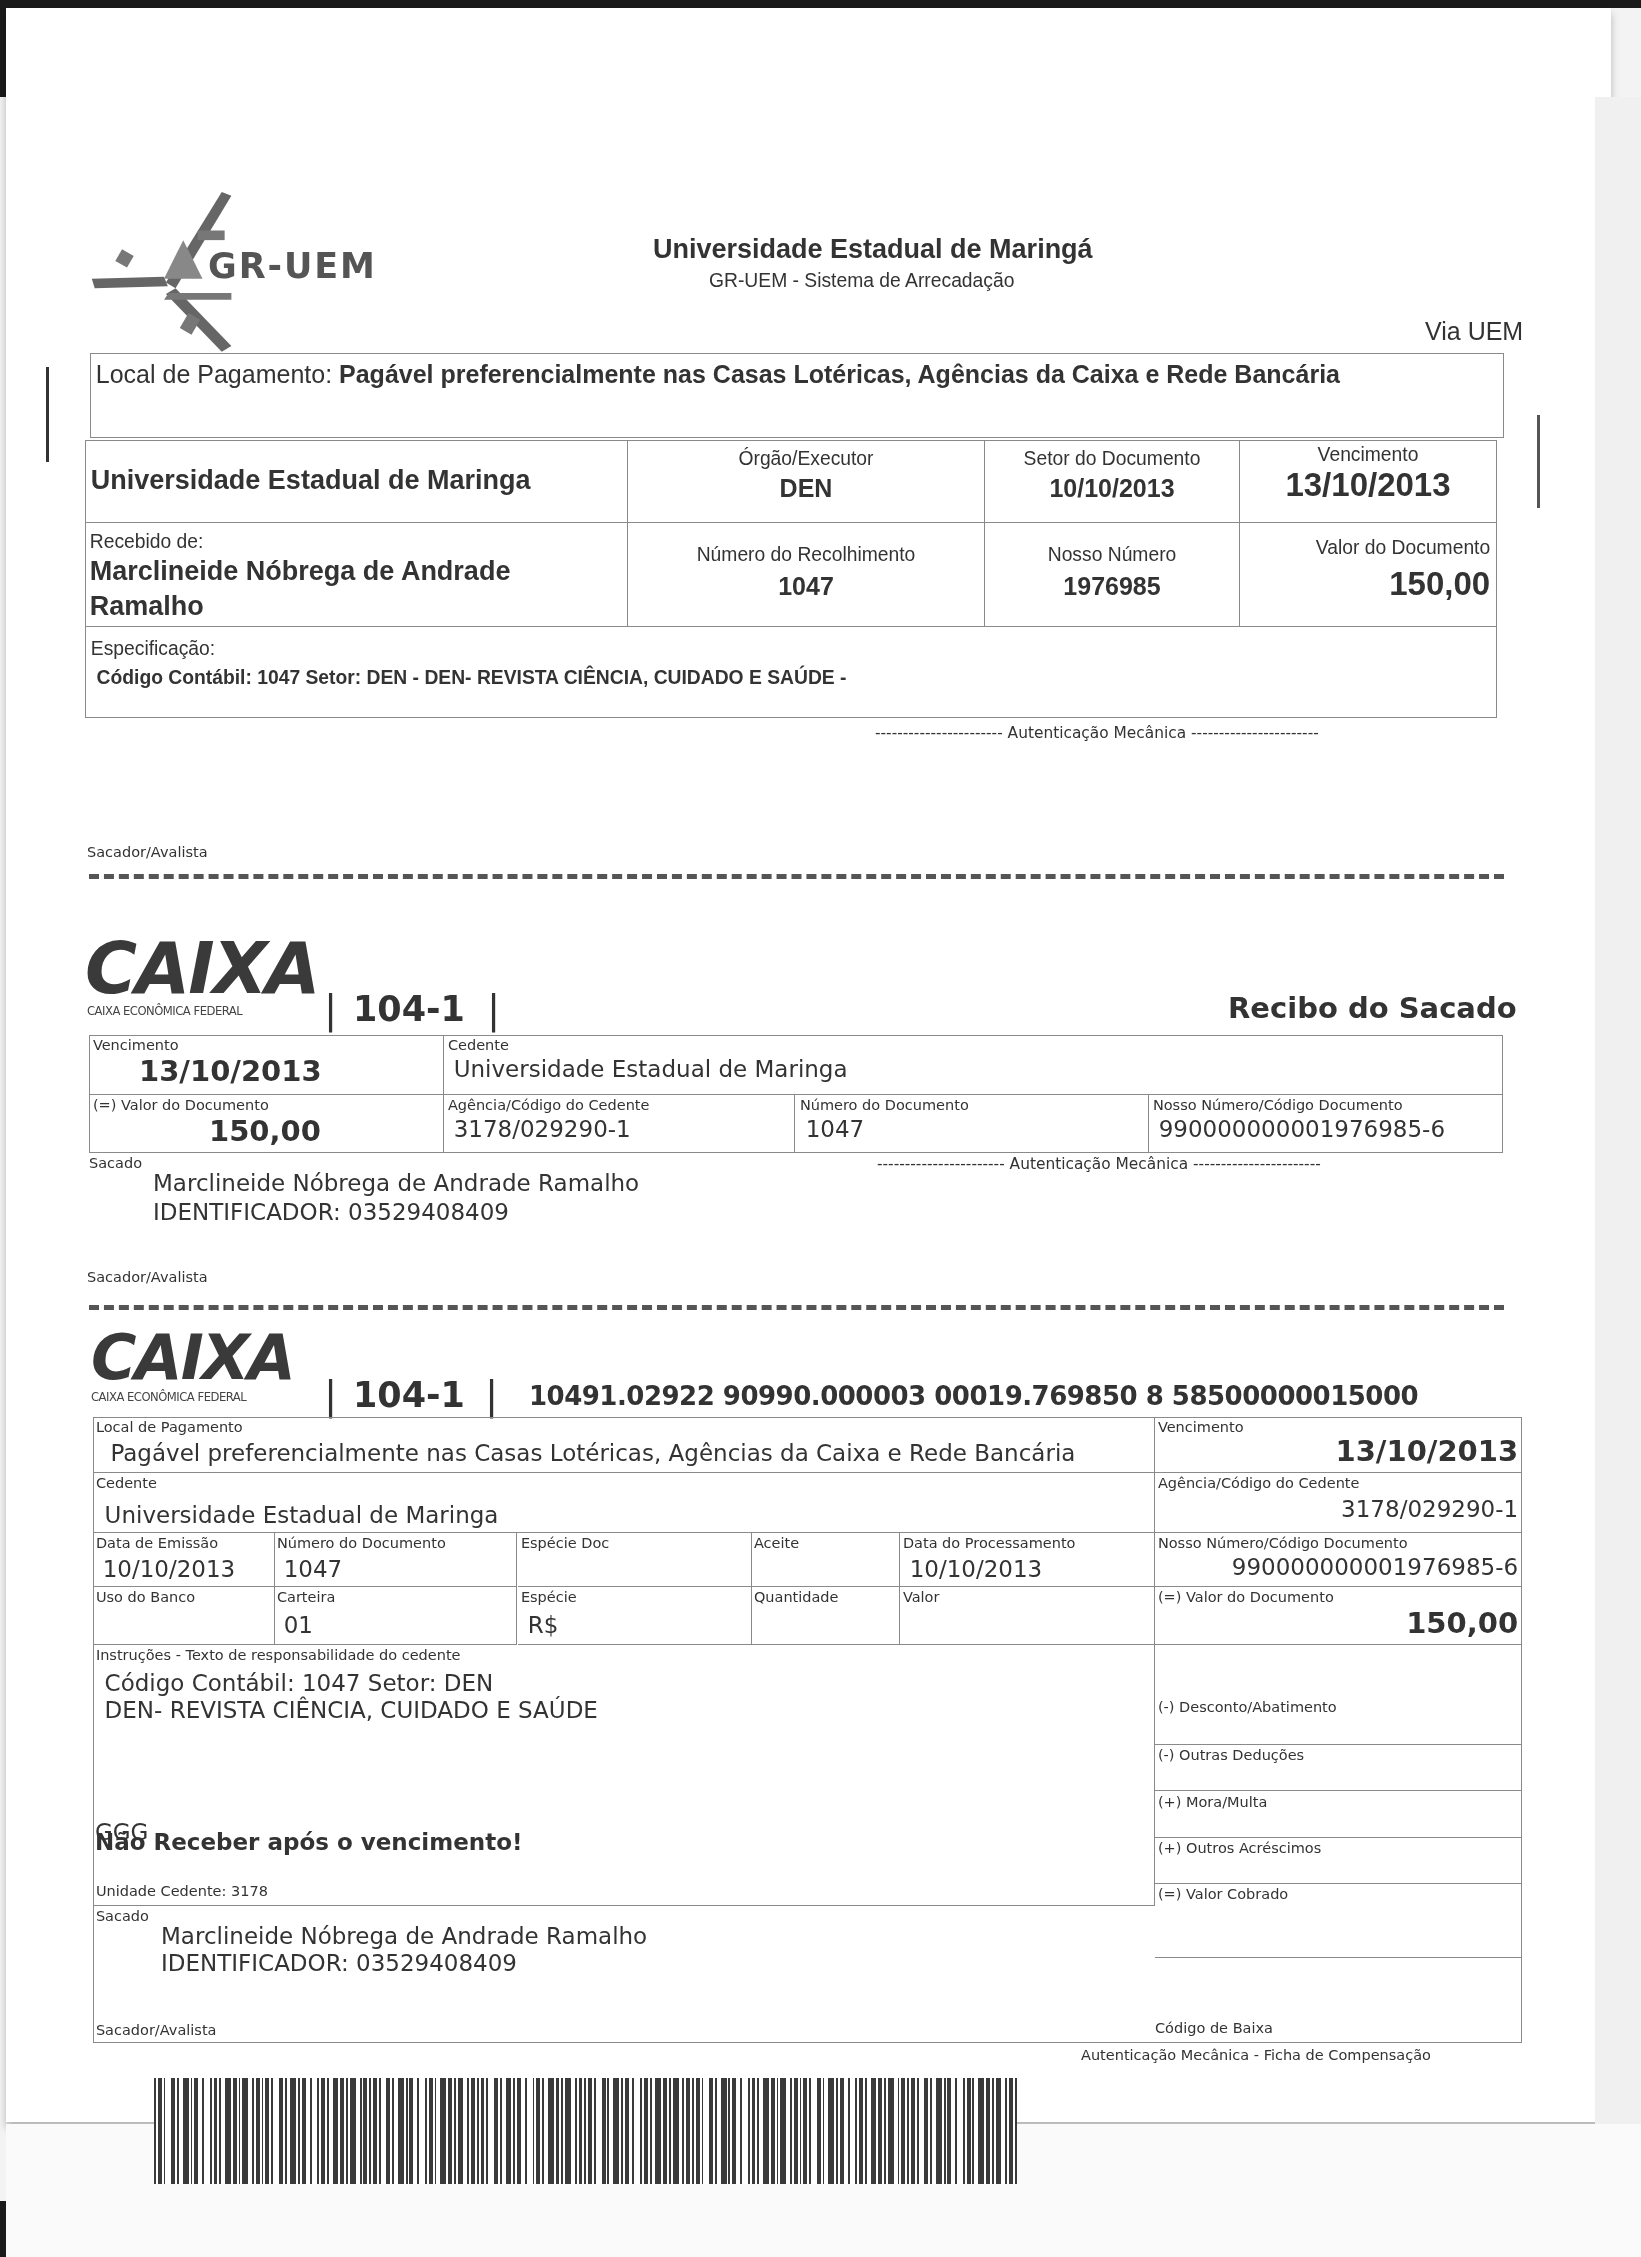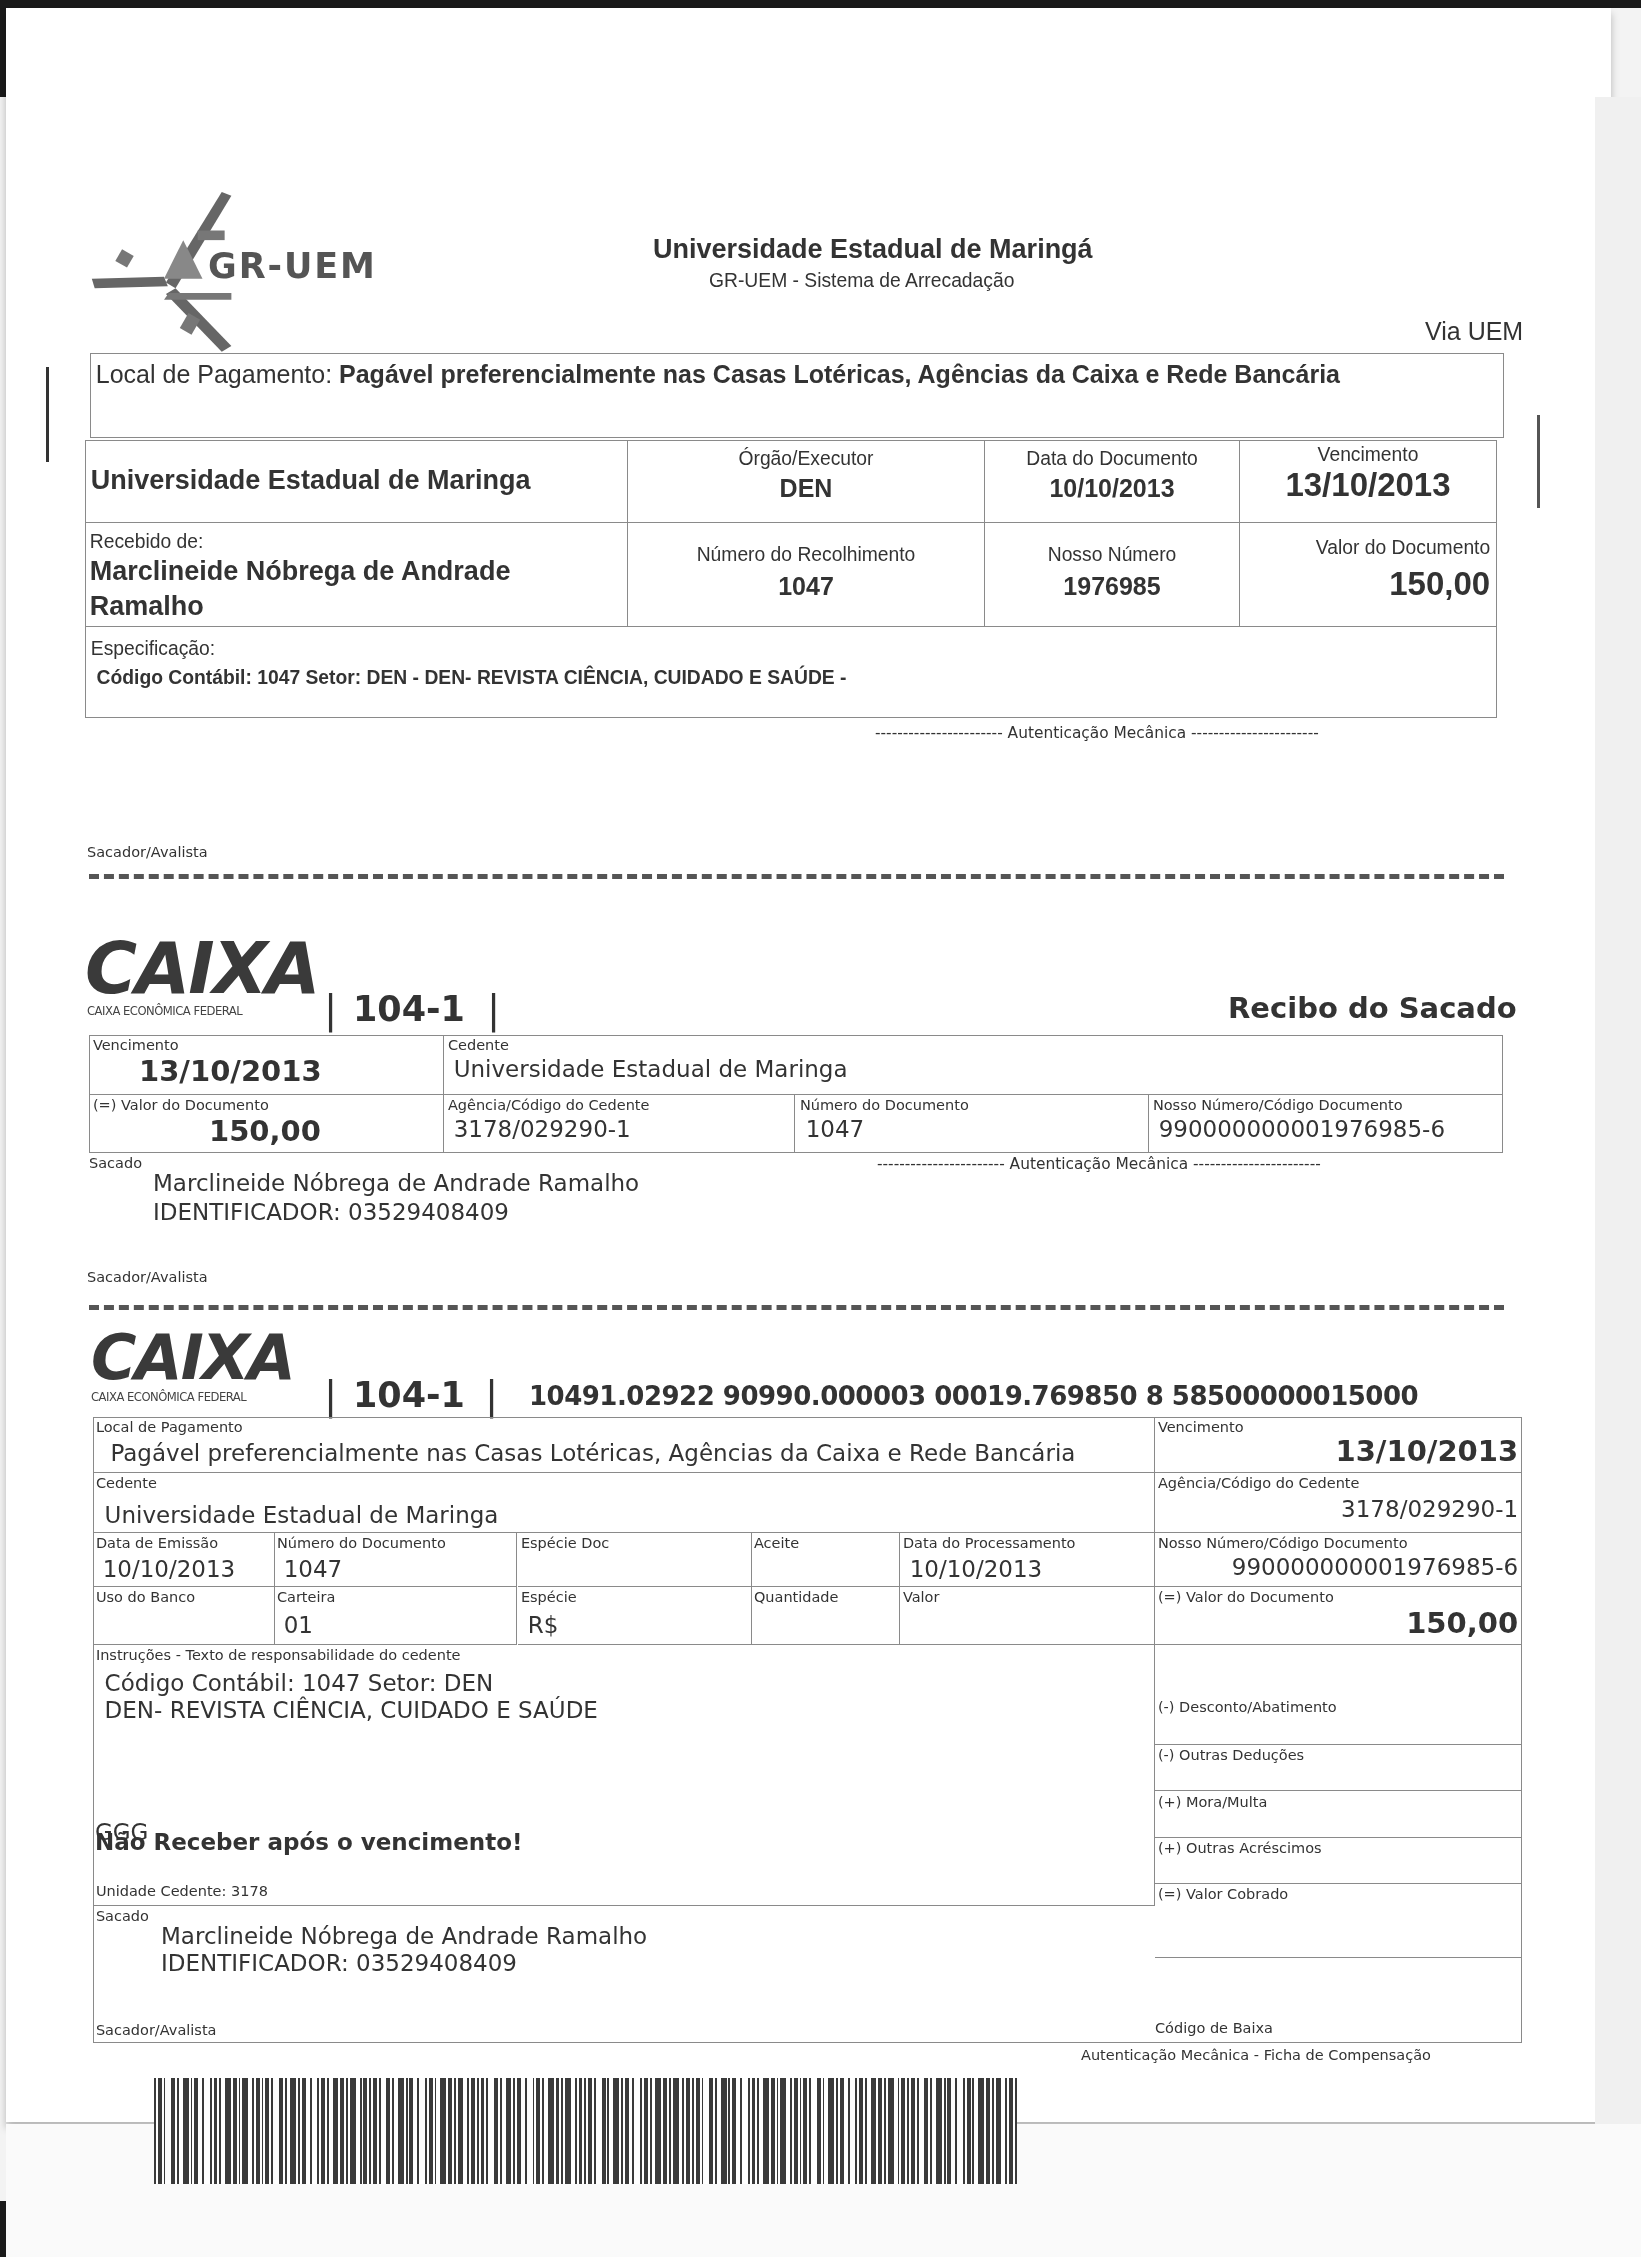--- a/index.html
+++ b/index.html
@@ -84,21 +84,21 @@
 
 <div class="box" style="left:85px; top:440px; width:1412px; height:278px;"></div>
 <div class="cell" style="left:85px; top:440px; width:543px; height:83px;">
   <div class="abs val-big" style="left:5.8px; top:25px;">Universidade Estadual de Maringa</div>
 </div>
 <div class="cell" style="left:628px; top:440px; width:357px; height:83px; text-align:center;">
   <div class="lbl" style="margin-top:7.7px;">Órgão/Executor</div>
   <div class="val-med" style="margin-top:3.9px;">DEN</div>
 </div>
 <div class="cell" style="left:985px; top:440px; width:255px; height:83px; text-align:center;">
-  <div class="lbl" style="margin-top:7.7px;">Data do Documento</div>
+  <div class="lbl" style="margin-top:7.7px;">Setor do Documento</div>
   <div class="val-med" style="margin-top:3.9px;">10/10/2013</div>
 </div>
 <div class="cell" style="left:1240px; top:440px; width:257px; height:83px; text-align:center;">
   <div class="lbl" style="margin-top:3.9px;">Vencimento</div>
   <div class="val-xl" style="margin-top:0px;">13/10/2013</div>
 </div>
 
 <div class="cell" style="left:85px; top:523px; width:543px; height:104px;">
   <div class="abs lbl" style="left:4.8px; top:7.7px;">Recebido de:</div>
   <div class="abs val-big" style="left:4.8px; top:33px;">Marclineide Nóbrega de Andrade</div>
@@ -252,21 +252,21 @@
   <div class="abs" style="left:0; top:0; width:367px; height:48px; border-bottom:1.9px solid #8a8a8a; box-sizing:border-box;">
     <div class="abs mono-lbl" style="left:2.9px; top:1.9px;">(-) Desconto/Abatimento</div>
   </div>
   <div class="abs" style="left:0; top:48px; width:367px; height:46px; border-bottom:1.9px solid #8a8a8a; box-sizing:border-box;">
     <div class="abs mono-lbl" style="left:2.9px; top:1.9px;">(-) Outras Deduções</div>
   </div>
   <div class="abs" style="left:0; top:95px; width:367px; height:46px; border-bottom:1.9px solid #8a8a8a; box-sizing:border-box;">
     <div class="abs mono-lbl" style="left:2.9px; top:1.9px;">(+) Mora/Multa</div>
   </div>
   <div class="abs" style="left:0; top:141px; width:367px; height:46px; border-bottom:1.9px solid #8a8a8a; box-sizing:border-box;">
-    <div class="abs mono-lbl" style="left:2.9px; top:1.9px;">(+) Outras Acréscimos</div>
+    <div class="abs mono-lbl" style="left:2.9px; top:1.9px;">(+) Outros Acréscimos</div>
   </div>
   <div class="abs" style="left:0; top:187px; width:367px; height:71px;">
     <div class="abs mono-lbl" style="left:2.9px; top:1.9px;">(=) Valor Cobrado</div>
   </div>
 </div>
 
 <div class="abs" style="left:93px; top:1906px; width:1429px; height:137px;">
   <div class="abs mono-lbl" style="left:2.9px; top:1.9px;">Sacado</div>
   <div class="abs mono-val" style="left:68px; top:17.4px;">Marclineide Nóbrega de Andrade Ramalho</div>
   <div class="abs mono-val" style="left:68px; top:44px;">IDENTIFICADOR: 03529408409</div>

